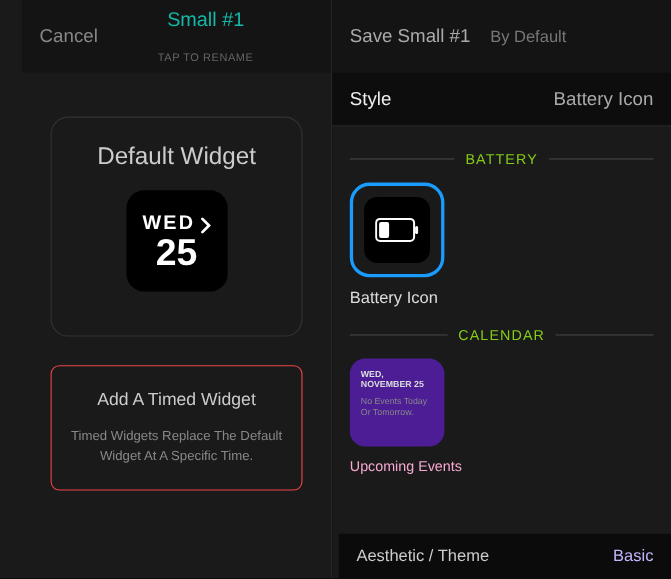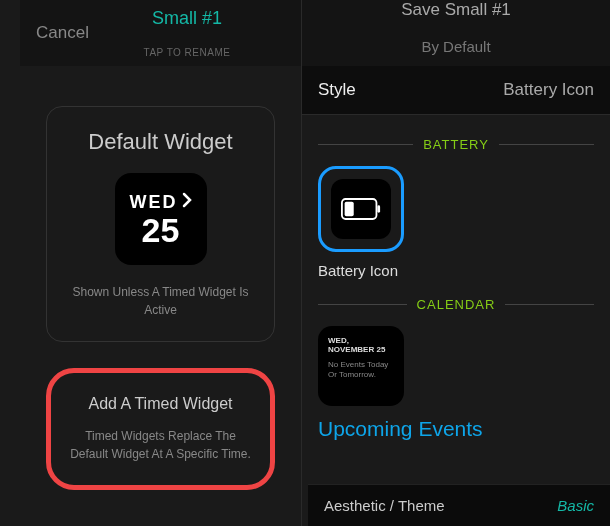--- a/index.html
+++ b/index.html
@@ -8,58 +8,58 @@
 .app { display: flex; height: 100%; }
 .left-pane { width: 302px; height: 100%; background: #1a1a1a; border-right: 1px solid #2a2a2a; padding-left: 20px; }
 .right-pane { width: 308px; height: 100%; background: #1a1a1a; display: flex; flex-direction: column; }
 
 .header { height: 66px; display: flex; align-items: center; padding: 0 16px; background: #141414; }
 .header-cancel { color: #888; font-size: 17px; }
 .header-center { flex: 1; text-align: center; }
 .header-title { color: #14b8a6; font-size: 18px; font-weight: 500; }
 .header-sub { color: #666; font-size: 10px; letter-spacing: 0.5px; margin-top: 18px; }
 
-.right-header { height: 66px; display: flex; align-items: center; padding: 0 16px; background: #141414; gap: 18px; flex-direction: column; }
+.right-header { height: 66px; display: flex; align-items: center; padding: 0 16px; background: #141414; gap: 18px; }
 .right-header .save { color: #aaa; font-size: 17px; }
 .right-header .by { color: #777; font-size: 15px; }
 
 .card { margin: 40px 26px 20px 26px; border: 1px solid #333; border-radius: 16px; padding: 22px 14px; text-align: center; }
 .card-title { color: #ccc; font-size: 22px; margin-bottom: 18px; }
 .widget-preview { width: 92px; height: 92px; margin: 0 auto 18px auto; background: #000; border-radius: 16px; display: flex; flex-direction: column; align-items: center; justify-content: center; }
-.wp-top { display: flex; align-items: flex-start; gap: 4px; }
+.wp-top { display: flex; align-items: flex-end; gap: 4px; }
 .wp-day { color: #fff; font-size: 18px; font-weight: 700; letter-spacing: 2px; }
 .wp-date { color: #fff; font-size: 34px; font-weight: 700; line-height: 1; }
 .card-desc { color: #888; font-size: 12px; line-height: 1.5; }
 
-.card2 { margin: 26px 26px 12px 26px; border: 5px solid #ef4444; border-radius: 28px; padding: 22px 14px; text-align: center; }
+.card2 { margin: 26px 26px 12px 26px; border: 1px solid #ef4444; border-radius: 8px; padding: 22px 14px; text-align: center; }
 .card2-title { color: #ccc; font-size: 16px; margin-bottom: 14px; }
 .card2-desc { color: #888; font-size: 12px; line-height: 1.5; }
 
 .right-tabs { display: flex; background: #0d0d0d; border-bottom: 1px solid #2a2a2a; gap: 42px; }
 .right-tab { flex: 1; padding: 14px 16px; color: #eee; font-size: 17px; }
 .right-tab.r { text-align: right; color: #aaa; }
 
 .right-scroll { flex: 1; overflow: hidden; padding: 10px 16px 10px 16px; }
 
 .section-head { display: flex; align-items: center; gap: 10px; margin: 12px 0 14px 0; }
 .section-line { flex: 1; height: 1px; background: #444; }
 .section-label { color: #84cc16; font-size: 13px; letter-spacing: 1px; }
 
 .icon-tile { width: 86px; height: 86px; border: 3px solid #1a9cff; border-radius: 18px; display: flex; align-items: center; justify-content: center; margin-bottom: 10px; }
 .icon-inner { width: 60px; height: 60px; background: #000; border-radius: 12px; display: flex; align-items: center; justify-content: center; }
 .icon-label { color: #ddd; font-size: 15px; margin-bottom: 18px; }
 
-.cal-tile { width: 86px; height: 80px; background: #000000; border-radius: 14px; padding: 10px; margin-bottom: 10px; }
+.cal-tile { width: 86px; height: 80px; background: #4c1d95; border-radius: 14px; padding: 10px; margin-bottom: 10px; }
 .cal-date { color: #ddd; font-size: 8px; font-weight: 600; margin-bottom: 6px; }
 .cal-note { color: #888; font-size: 8px; line-height: 1.3; }
-.cal-label { color: #0ea5e9; font-size: 21px; line-height: 1.2; }
+.cal-label { color: #f9a8d4; font-size: 13px; line-height: 1.2; }
 
 .bottom-tabs { position: absolute; left: 308px; right: 0; bottom: 0; height: 42px; background: #0b0b0b; display: flex; align-items: center; padding: 0 16px; justify-content: space-between; border-top: 1px solid #222; }
 .bt-item { color: #ccc; font-size: 15px; }
-.bt-item.r { color: #14b8a6; font-style: italic; }
+.bt-item.r { color: #c4b5fd; }
 
 svg.chev { width: 10px; height: 16px; }
 svg.batt { width: 40px; height: 22px; }
 </style>
 </head>
 <body>
 
 <div class="app">
   <div class="left-pane">
     <div class="header">
@@ -74,21 +74,20 @@
       <div class="card-title">Default Widget</div>
       <div class="widget-preview">
         <div class="wp-top">
           <span class="wp-day">WED</span>
           <svg class="chev" viewBox="0 0 10 16">
               <path d="M2 2 L8 8 L2 14" stroke="#fff" stroke-width="2.5" fill="none" stroke-linecap="round"></path>
             </svg>
         </div>
         <div class="wp-date">25</div>
       </div>
-      <div class="card-desc">Shown Unless A Timed Widget Is Active</div>
     </div>
 
     <div class="card2">
       <div class="card2-title">Add A Timed Widget</div>
       <div class="card2-desc">Timed Widgets Replace The Default Widget At A Specific Time.</div>
     </div>
   </div>
 
   <div class="right-pane">
     <div class="right-header">

